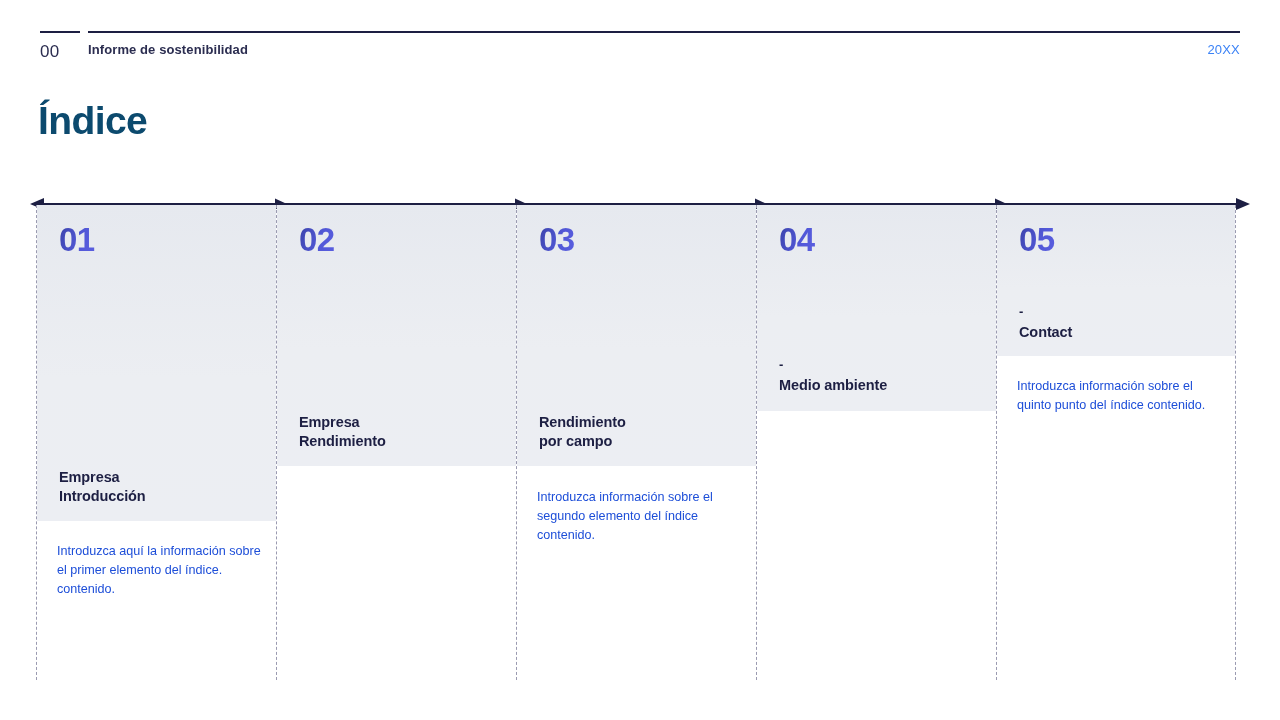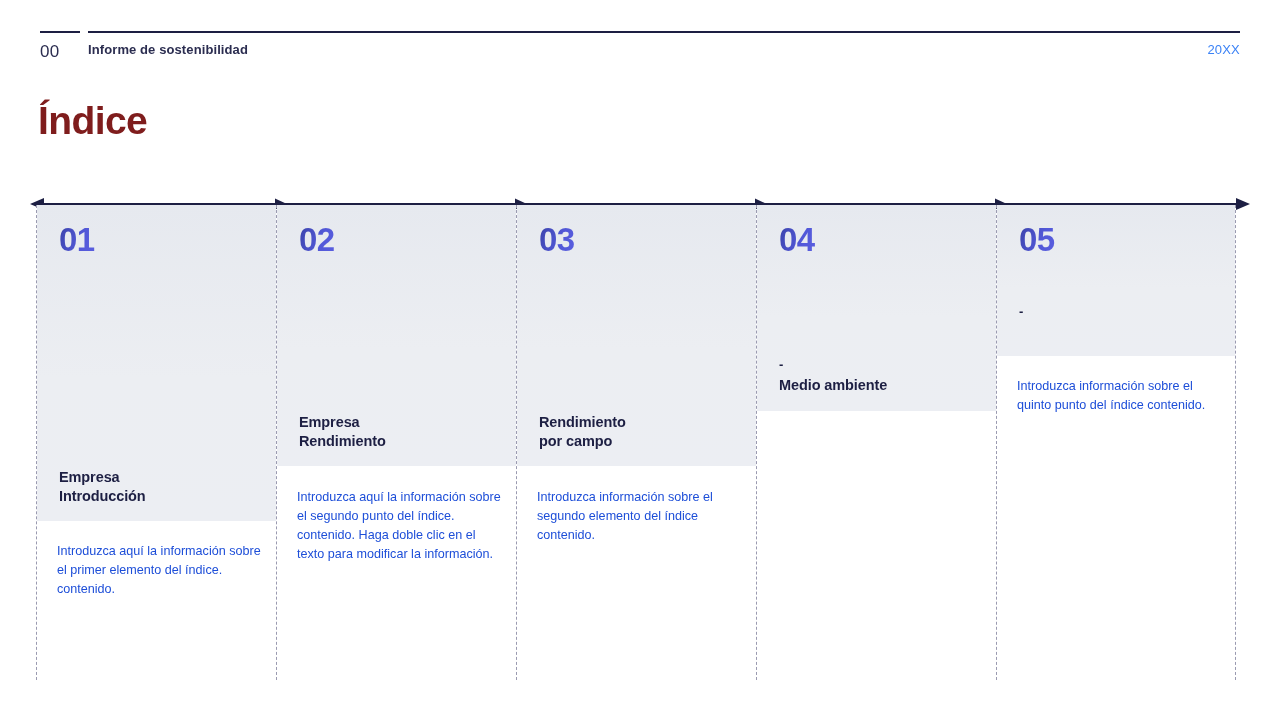--- a/index.html
+++ b/index.html
@@ -66,21 +66,21 @@
   }
 
   
   .page-title {
     position: absolute;
     left: 38px;
     top: 100px;
     font-size: 39px;
     font-weight: bold;
     letter-spacing: -0.6px;
-    color: #7f1d1d;
+    color: #0c4a6e;
     line-height: 1.1;
   }
 
   
   .timeline {
     position: absolute;
     left: 0;
     top: 196px;
     width: 1280px;
     height: 22px;
@@ -202,21 +202,20 @@
   </div>
 
   <div class="col">
     <div class="panel" style="height: 261px;"></div>
     <div class="num">02</div>
     <div class="head-block" style="top: 208px;">
 
       <div class="heading">Empresa
 Rendimiento</div>
     </div>
-    <div class="body-text" style="top: 283px;">Introduzca aquí la información sobre el segundo punto del índice. contenido. Haga doble clic en el texto para modificar la información.</div>
   </div>
 
   <div class="col">
     <div class="panel" style="height: 261px;"></div>
     <div class="num">03</div>
     <div class="head-block" style="top: 208px;">
 
       <div class="heading">Rendimiento
 por campo</div>
     </div>
@@ -230,17 +229,18 @@
       <span class="dash">-</span>
       <div class="heading">Medio ambiente</div>
     </div>
   </div>
 
   <div class="col">
     <div class="panel" style="height: 151px;"></div>
     <div class="num">05</div>
     <div class="head-block" style="top: 100px;">
       <span class="dash">-</span>
+      <div class="heading">Contact</div>
     </div>
     <div class="body-text" style="top: 172px;">Introduzca información sobre el quinto punto del índice contenido.</div>
   </div>
 
 </div>
 
 </body></html>

